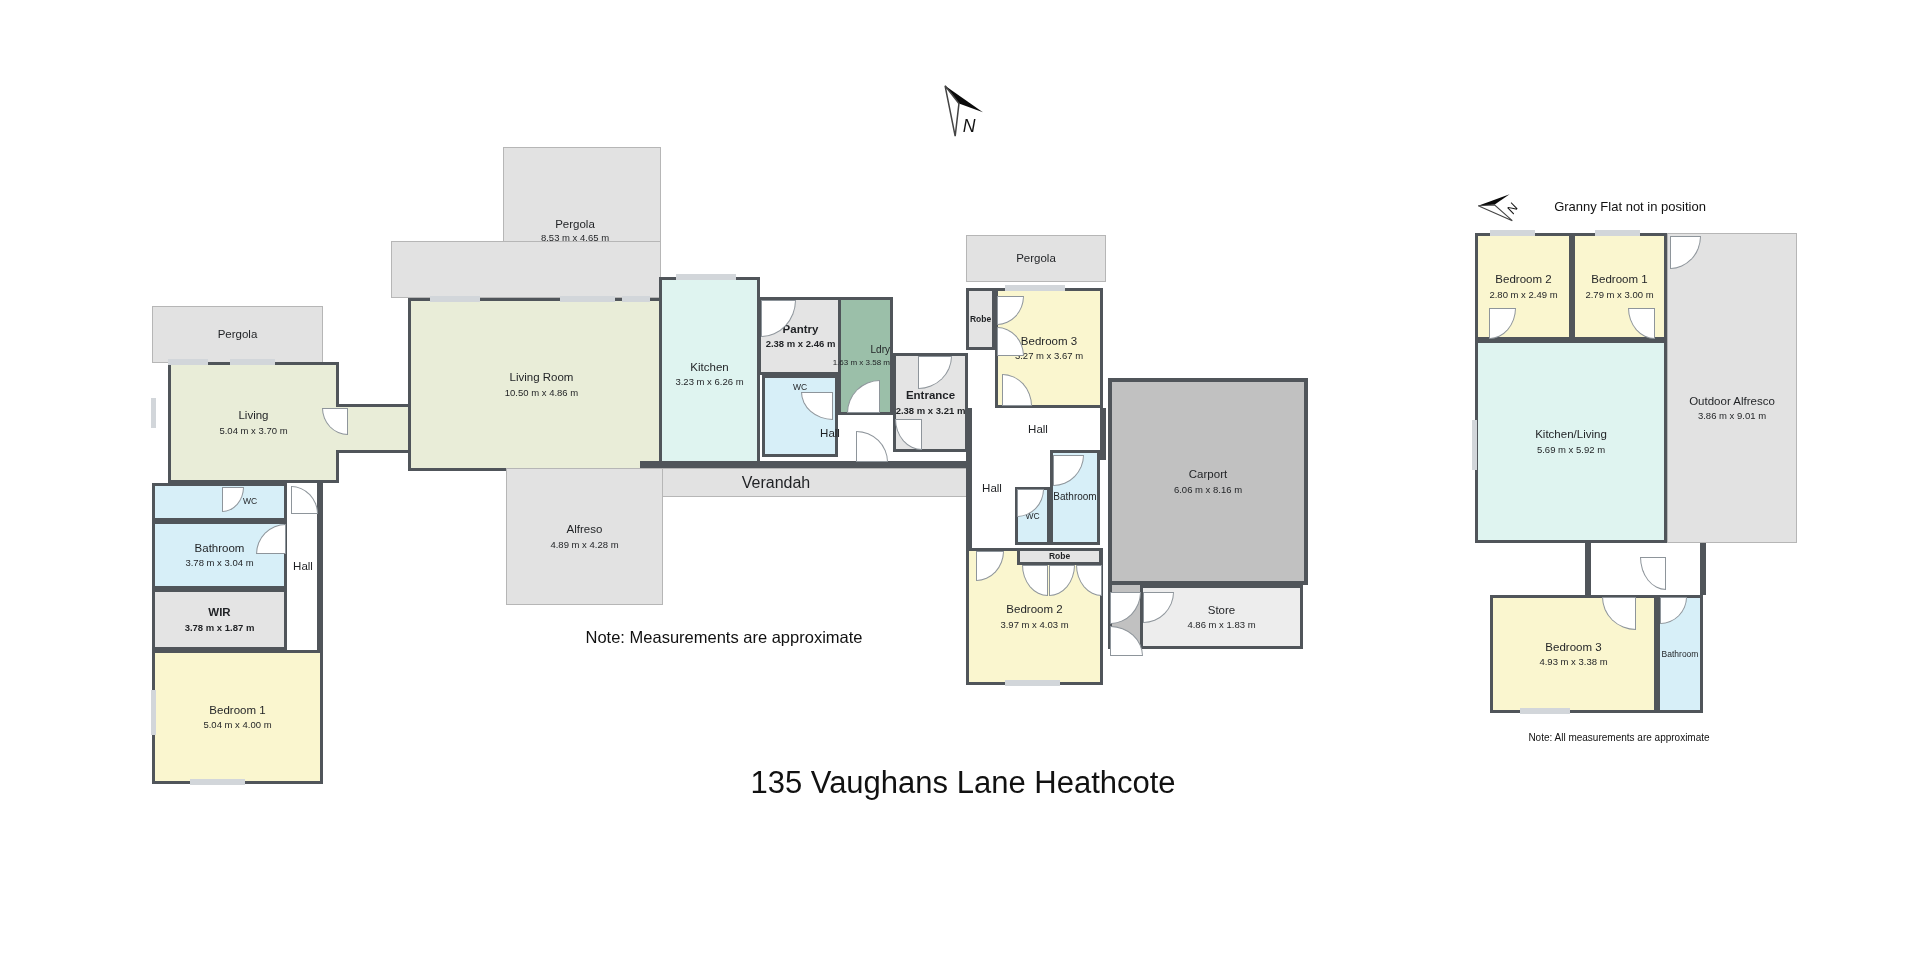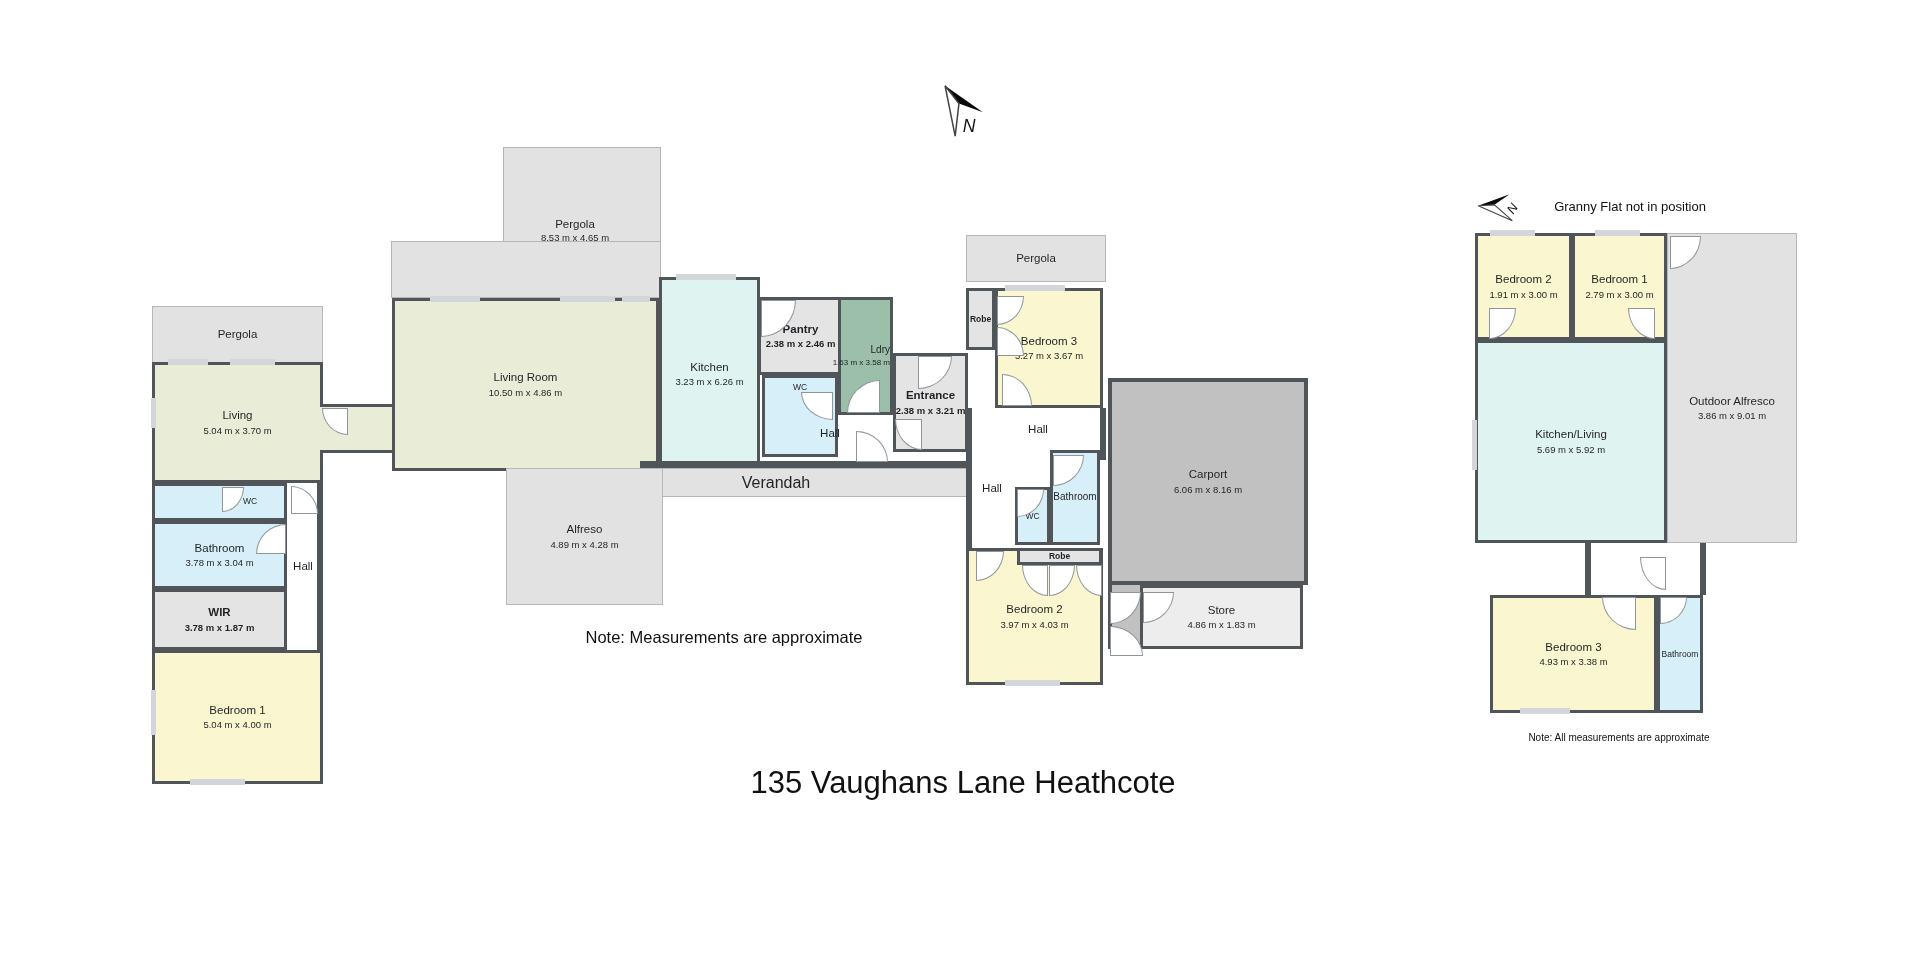--- a/index.html
+++ b/index.html
@@ -9,21 +9,21 @@
         justify-content:center;text-align:center;color:#1f2124;line-height:1.25;}
   .nm{font-size:11.5px;white-space:nowrap;}
   .dm{font-size:9.5px;margin-top:2px;white-space:nowrap;}
   .sm .nm{font-size:8.5px;}
   .md .nm{font-size:10px;}
   .md .dm{font-size:8px;}
   .top{justify-content:flex-start;padding-top:4px;}
   .low{justify-content:flex-start;padding-top:160px;}
   
   .yellow {background:#faf6cf;border:3px solid #50555a;}
-  .olive  {background:#e9edd8;border:3px solid #50555a;}
+  .olive  {background:#e9edd8;border:3px solid #50555a;margin-left:16px;}
   .cyanK  {background:#dff4f0;border:3px solid #50555a;}
   .cyanB  {background:#d7eff8;border:3px solid #50555a;}
   .green  {background:#9bbfa9;border:3px solid #50555a;align-items:flex-end;}
   .grayR  {background:#e4e4e4;border:3px solid #50555a;font-weight:bold;}
   .gray   {background:#e2e2e2;border:1px solid #b6b6b6;}
   .grayC  {background:#c1c1c1;border:4px solid #50555a;}
   .grayS  {background:#ededed;border:3px solid #50555a;}
   .wall{position:absolute;background:#50555a;}
   .door{position:absolute;background:#ffffff;border:1px solid #8e959b;box-sizing:border-box;}
   .c-tl{border-radius:100% 0 0 0;} .c-tr{border-radius:0 100% 0 0;}
@@ -141,21 +141,21 @@
       <span class="dm">6.06 m x 8.16 m</span>
     </div>
   <div class="room grayC" style="left:1108px;top:585px;width:32px;height:64px;border-top:none;border-right:none"></div>
   <div class="room grayS" style="left:1140px;top:585px;width:163px;height:64px">
       <span class="nm">Store</span>
       <span class="dm">4.86 m x 1.83 m</span>
     </div>
 
   <div class="room yellow" style="left:1475px;top:233px;width:97px;height:107px">
       <span class="nm">Bedroom 2</span>
-      <span class="dm">1.91 m x 3.00 m</span>
+      <span class="dm">2.80 m x 2.49 m</span>
     </div>
   <div class="room yellow" style="left:1572px;top:233px;width:95px;height:107px">
       <span class="nm">Bedroom 1</span>
       <span class="dm">2.79 m x 3.00 m</span>
     </div>
   <div class="room gray low" style="left:1667px;top:233px;width:130px;height:310px">
       <span class="nm">Outdoor Alfresco</span>
       <span class="dm">3.86 m x 9.01 m</span>
     </div>
   <div class="room cyanK" style="left:1475px;top:340px;width:192px;height:203px">

